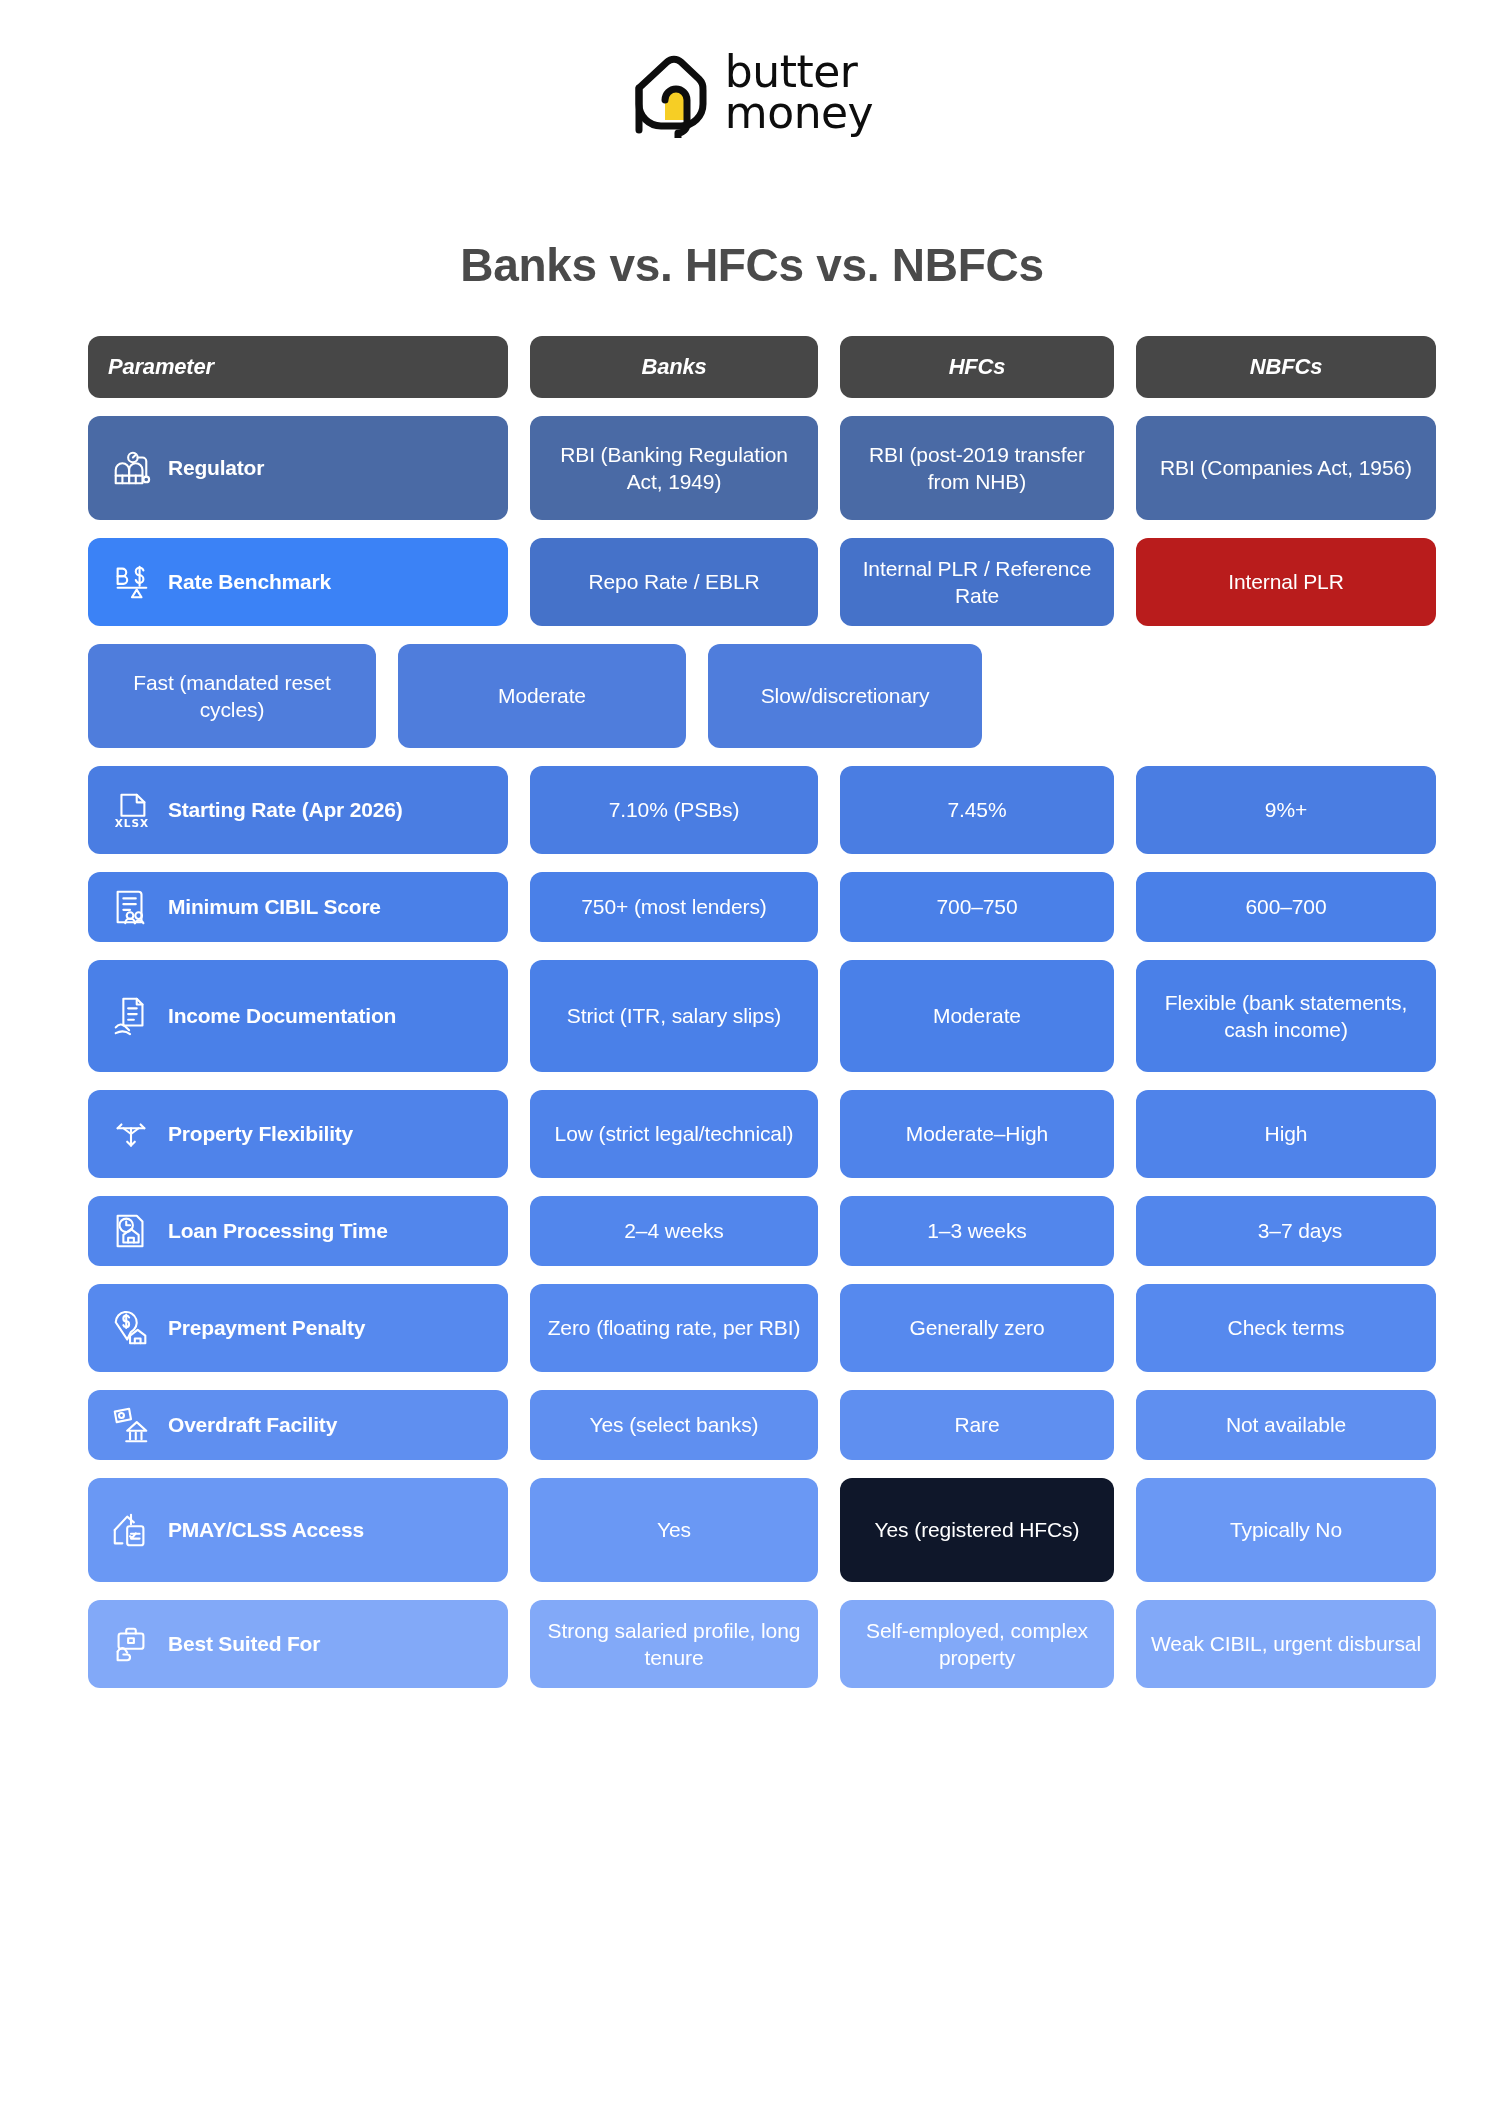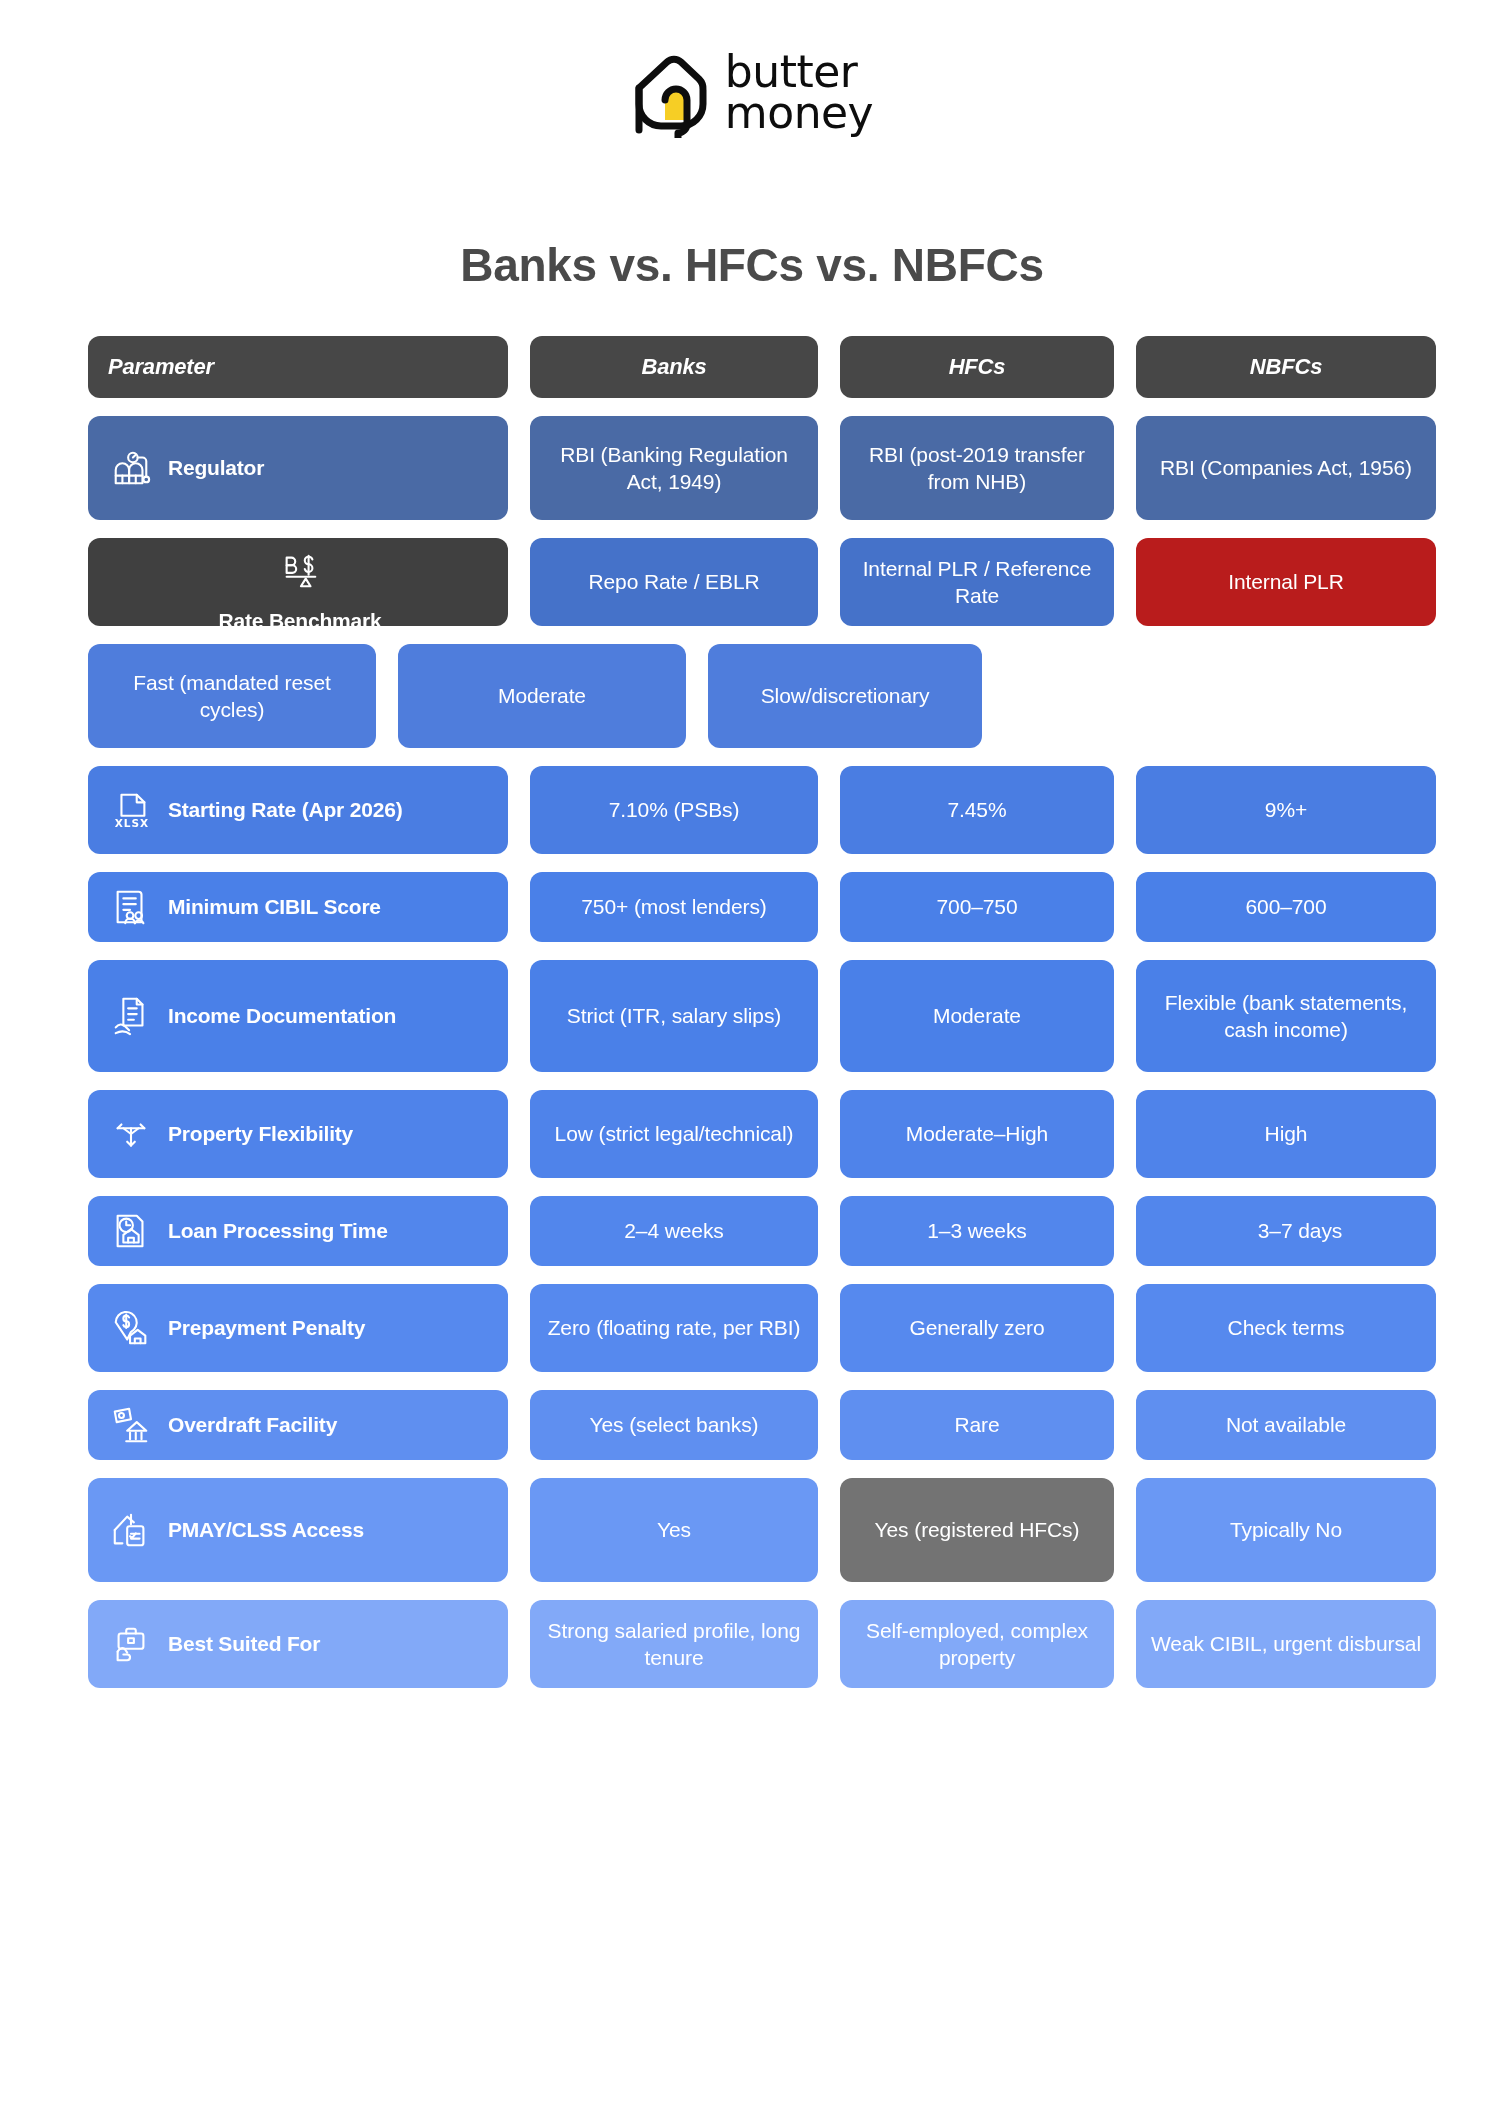--- a/index.html
+++ b/index.html
@@ -197,21 +197,21 @@
           </svg>
         </span>
         <span class="plabel">Regulator</span>
       </div>
       <div class="cell c-val" style="background: rgb(74, 106, 165);">RBI (Banking Regulation Act, 1949)</div>
       <div class="cell c-val" style="background: rgb(74, 106, 165);">RBI (post-2019 transfer from NHB)</div>
       <div class="cell c-val" style="background: rgb(74, 106, 165);">RBI (Companies Act, 1956)</div>
     </div>
 
     <div class="row row-data h-mid">
-      <div class="cell c-param" style="background: #404040; flex-direction: column;">
+      <div class="cell c-param" style="background: #3b82f6;">
         <span class="icon">
           <svg viewBox="0 0 44 44" fill="none" stroke="#fff" stroke-width="2.2" stroke-linecap="round" stroke-linejoin="round">
             <path d="M8 8 h5 a4 4 0 0 1 0 8 h-5 v-8"></path>
               <path d="M8 16 h6 a4 4 0 0 1 0 8 h-6 v-8"></path>
             <path d="M31 6 v20"></path>
               <path d="M35 10 a4 4 0 0 0-4-3 a4 4 0 0 0 0 8 a4 4 0 0 1 0 8 a4 4 0 0 1-4-3"></path>
             <path d="M8 28 H38"></path>
               <path d="M23 38 L28 30 L33 38 Z"></path>
           </svg>
         </span>
@@ -370,21 +370,21 @@
               <path d="M22 6 v10"></path>
             <rect x="18" y="18" width="17" height="20" rx="2.5"></rect>
             <path d="M22 26 h9"></path>
               <path d="M22 31 h9"></path>
             <path d="M21 28.5 l2 2 l4 -5"></path>
           </svg>
         </span>
         <span class="plabel">PMAY/CLSS Access</span>
       </div>
       <div class="cell c-val" style="background: rgb(106, 152, 244);">Yes</div>
-      <div class="cell c-val" style="background: #737373;">Yes (registered HFCs)</div>
+      <div class="cell c-val" style="background: #0f172a;">Yes (registered HFCs)</div>
       <div class="cell c-val" style="background: rgb(106, 152, 244);">Typically No</div>
     </div>
 
     <div class="row row-data h-mid">
       <div class="cell c-param" style="background: rgb(130, 169, 248);">
         <span class="icon">
           <svg viewBox="0 0 44 44" fill="none" stroke="#fff" stroke-width="2.2" stroke-linecap="round" stroke-linejoin="round">
             <rect x="9" y="11" width="26" height="16" rx="2.5"></rect>
             <path d="M17 11 V8 a2 2 0 0 1 2-2 h6 a2 2 0 0 1 2 2 v3"></path>
             <rect x="19" y="16" width="6" height="5"></rect>

